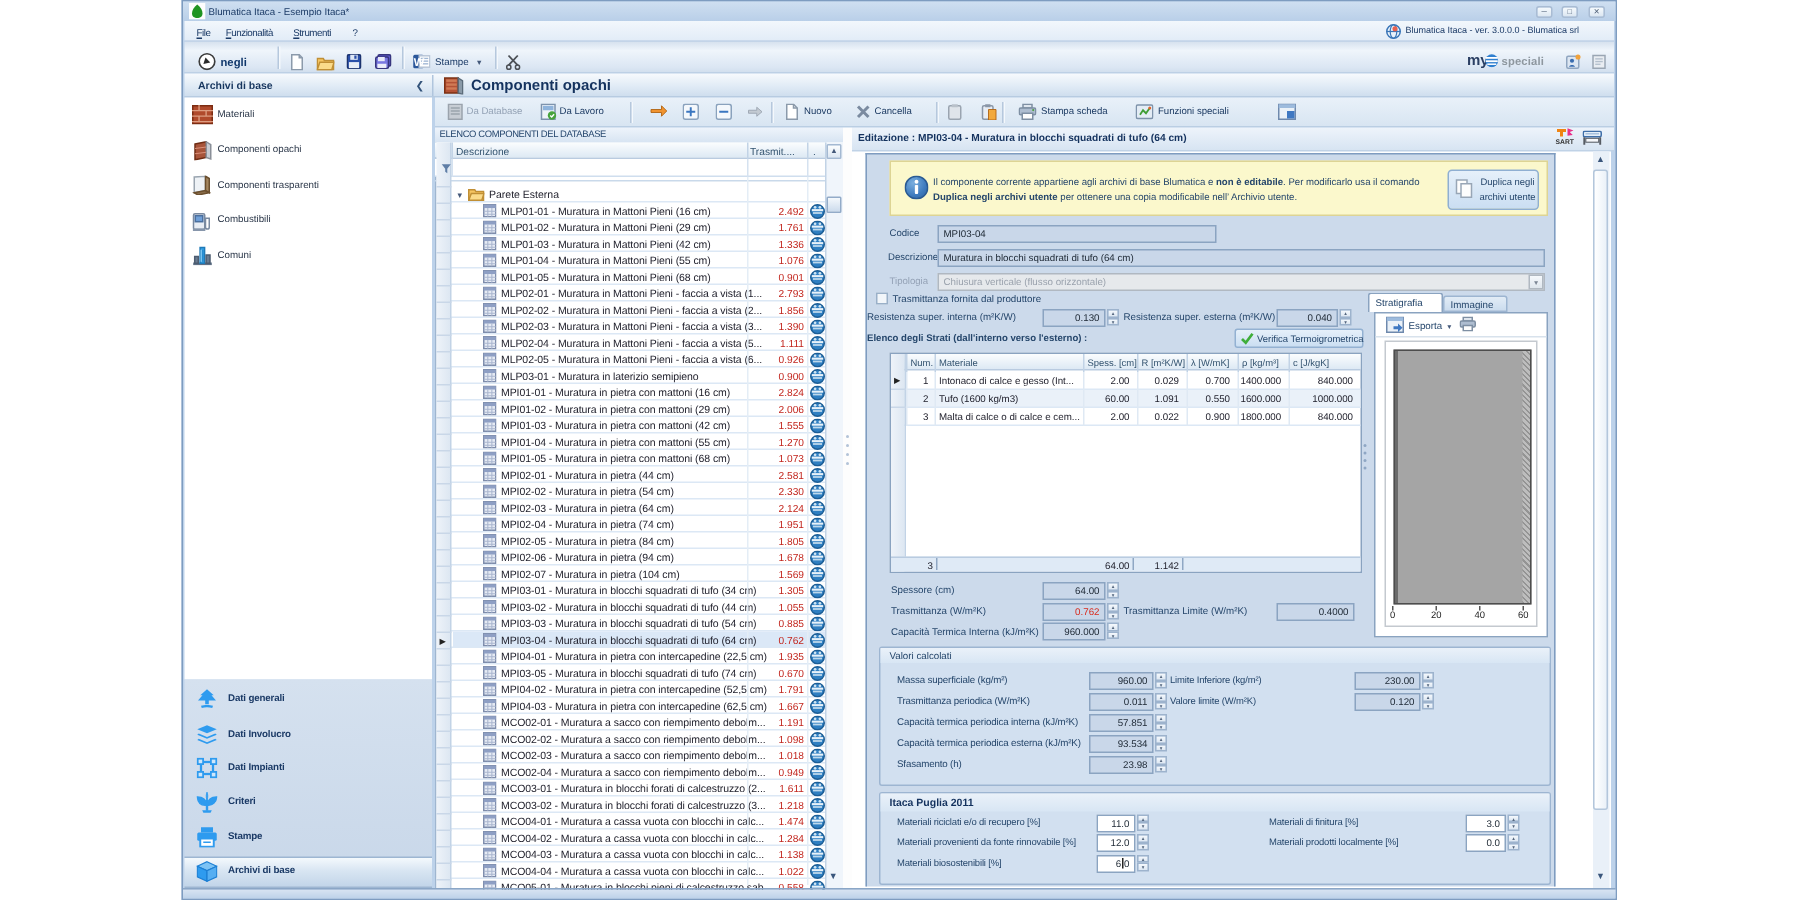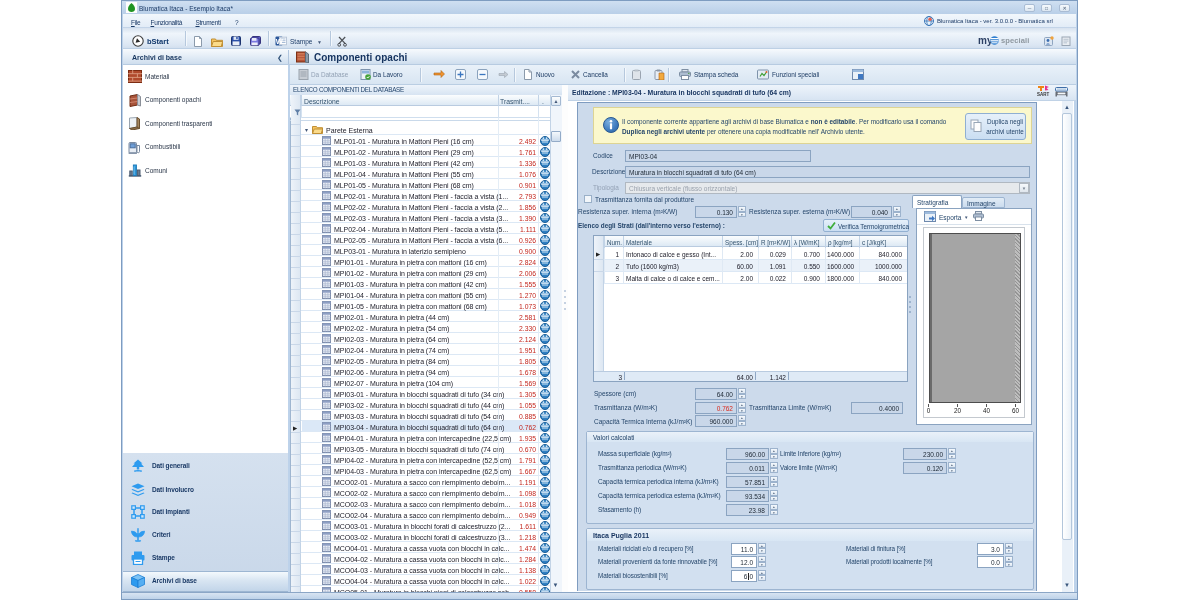--- a/index.html
+++ b/index.html
@@ -29,21 +29,21 @@
     <ellipse cx="5" cy="5" rx="2.2" ry="4.5" fill="none" stroke="#3a76b8" stroke-width="0.8"></ellipse>
     <line x1="0.5" y1="5" x2="9.5" y2="5" stroke="#3a76b8" stroke-width="0.8"></line>
     <circle cx="6" cy="3.2" r="1.7" fill="#e8614f"></circle>
   </svg>
 <div class="abs t" style="left:937px;top:17px;width:138px;height:9px;font-size:6px;line-height:9px;color:#1b3a66;overflow:hidden;">Blumatica Itaca - ver. 3.0.0.0 - Blumatica srl</div>
 <div class="abs" style="left:123px;top:28px;width:953px;height:21px;background:linear-gradient(#d7e2ef,#eff5fb 28%,#dbe6f3 85%,#d2dfee);border-bottom:1px solid #bdd0e5;"></div>
 <svg class="abs" style="left:132px;top:35px" width="12" height="12" viewBox="0 0 12 12">
     <circle cx="6" cy="6" r="5.2" fill="#fff" stroke="#3c3c3c" stroke-width="1.1"></circle>
     <path d="M4.2 3.7 L8.3 6 L4.2 8.3 Z" fill="#2a2a2a" transform="rotate(18 6 6)"></path>
   </svg>
-<div class="abs t" style="left:147px;top:36.5px;width:34px;height:10px;font-size:7.5px;font-weight:bold;line-height:10px;color:#10376b;">bStart</div>
+<div class="abs t" style="left:147px;top:36.5px;width:34px;height:10px;font-size:7.5px;font-weight:bold;line-height:10px;color:#10376b;">negli</div>
 <div class="abs" style="left:185px;top:31px;width:1px;height:15px;background:#b6c8dd;box-shadow:1px 0 0 #f4f8fc;"></div>
 <svg class="abs" style="left:193px;top:36px" width="10" height="11" viewBox="0 0 10 11">
     <path d="M1.5 0.5 H6.5 L8.5 2.5 V10.5 H1.5 Z" fill="#fff" stroke="#8b9aab"></path>
     <path d="M6.5 0.5 V2.5 H8.5" fill="none" stroke="#8b9aab"></path>
   </svg>
 <svg class="abs" style="left:211px;top:37px" width="12" height="10" viewBox="0 0 12 10">
     <path d="M0.5 2 h4 l0.8 1.3 h6.2 v6.2 H0.5 Z" fill="#f6c561" stroke="#c08f35"></path>
     <path d="M0.5 9.5 L2.2 4.5 H11.7 L10.2 9.5 Z" fill="#fbdb8a" stroke="#c08f35"></path>
   </svg>
 <svg class="abs" style="left:231px;top:36px" width="10" height="10" viewBox="0 0 10 10">

